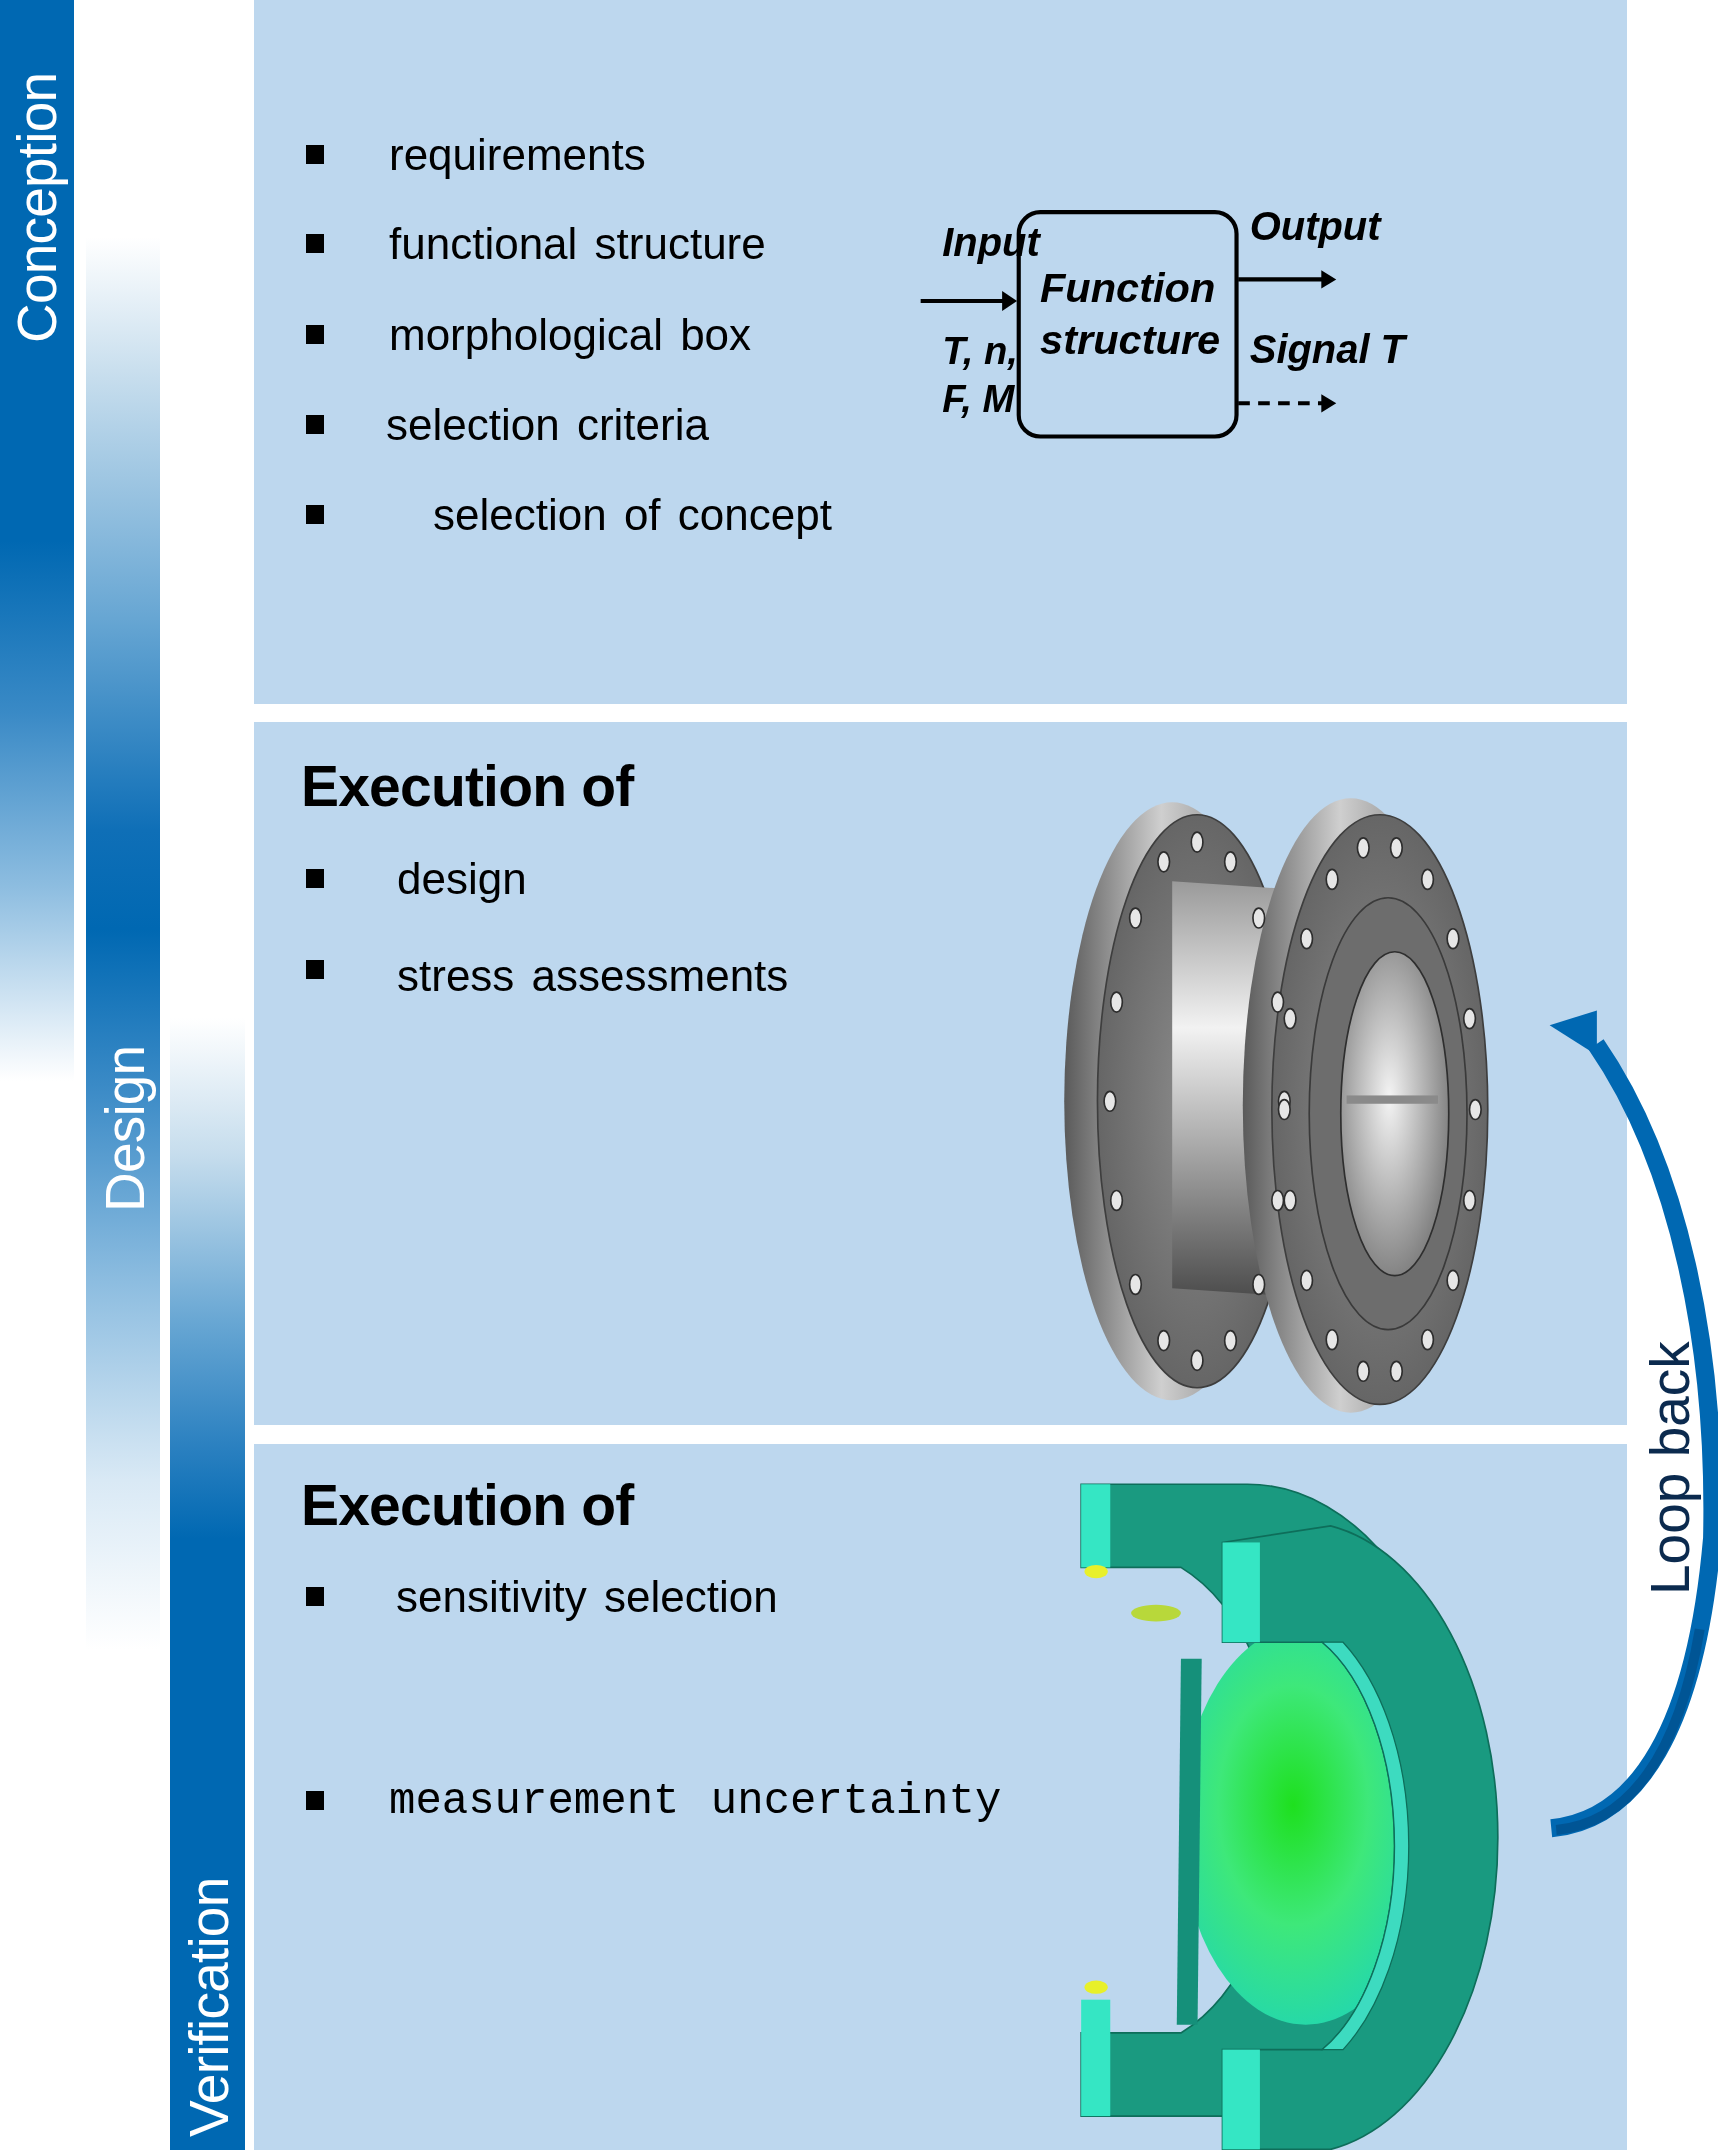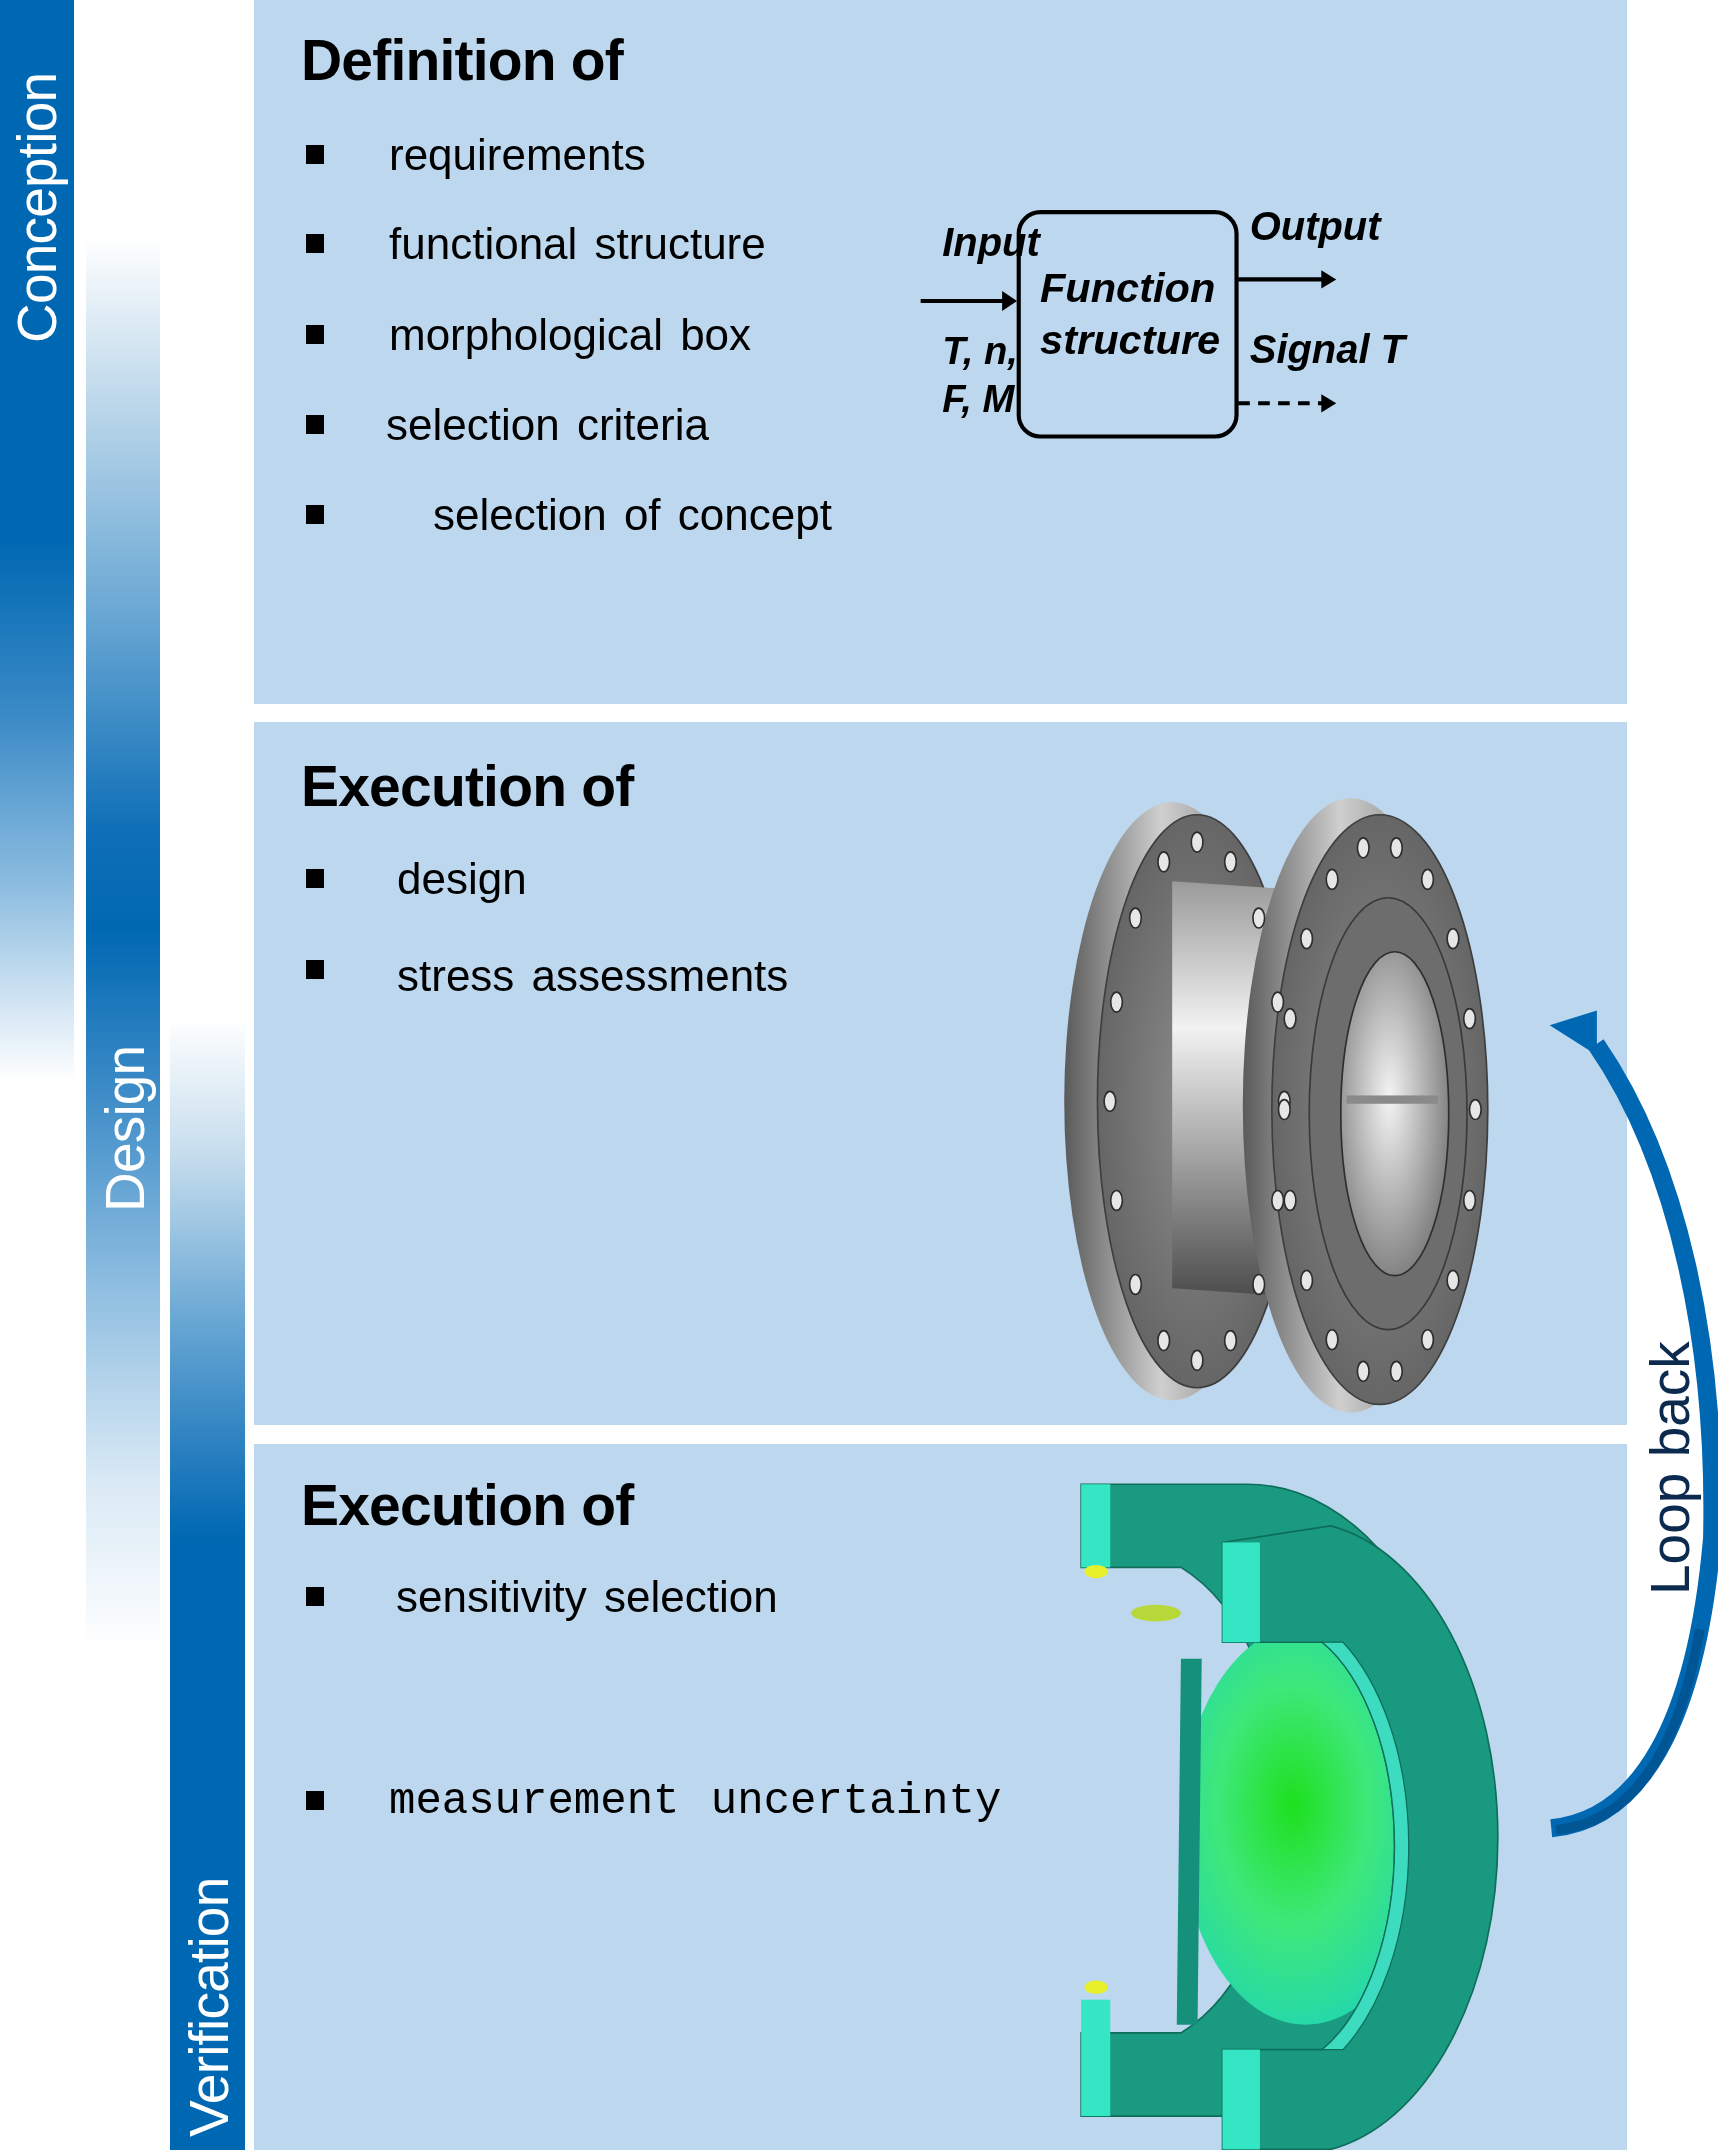--- a/index.html
+++ b/index.html
@@ -64,21 +64,20 @@
   <span class="phase-label" style="left:10px; top:343px;">Conception</span>
 </div>
 <div class="phase-bar" id="bar-design">
   <span class="phase-label" style="left:11.6px; top:975px;">Design</span>
 </div>
 <div class="phase-bar" id="bar-verification">
   <span class="phase-label" style="left:11.6px; top:1119px;">Verification</span>
 </div>
 
 <div class="panel" id="panel-conception">
-  <div class="heading" style="top:32px;">Definition of</div>
 
   <div class="bullet-row" style="top:121px;">
     <span class="bullet-square"></span>
     <span class="bullet-text" style="left:83px;">requirements</span>
   </div>
   <div class="bullet-row" style="top:210px;">
     <span class="bullet-square"></span>
     <span class="bullet-text" style="left:83px;">functional structure</span>
   </div>
   <div class="bullet-row" style="top:301px;">

